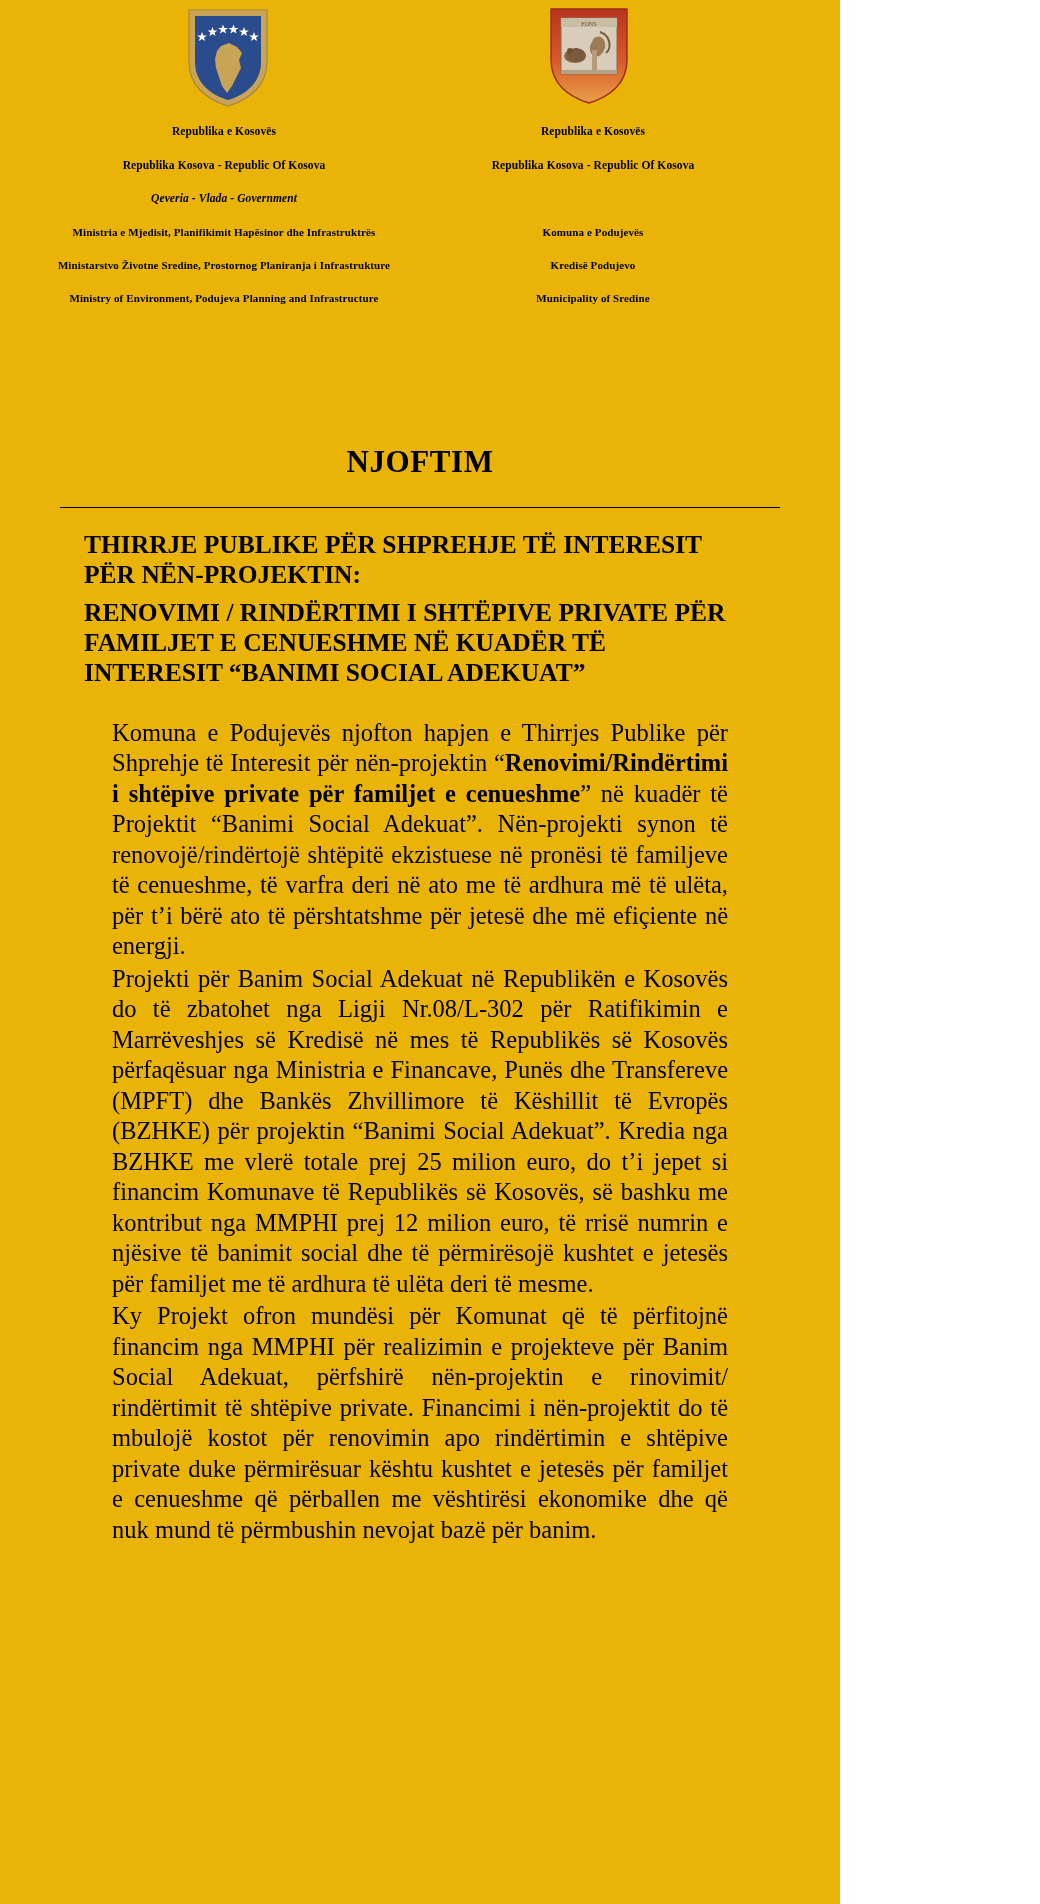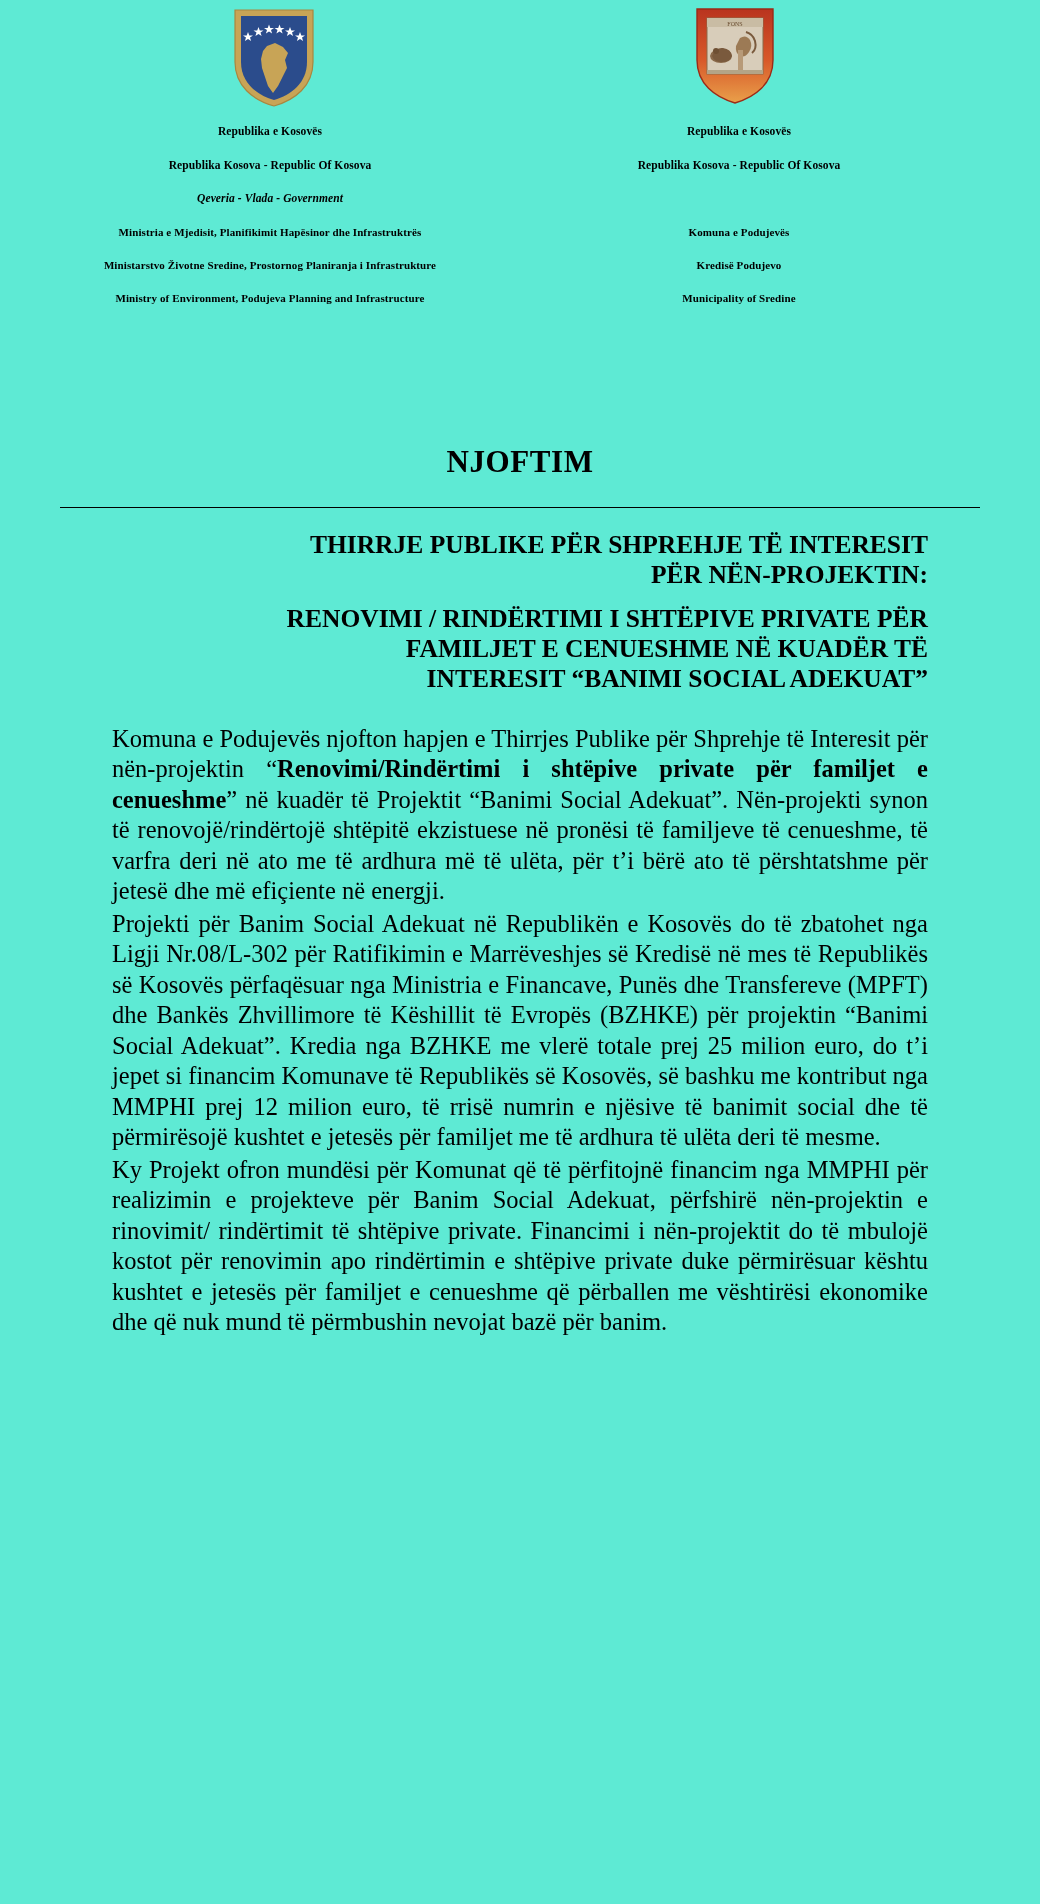--- a/index.html
+++ b/index.html
@@ -9,25 +9,25 @@
   }
   body {
     width: 1040px;
     min-height: 1904px;
     font-family: "Liberation Serif", "DejaVu Serif", serif;
     color: #000000;
     -webkit-font-smoothing: antialiased;
   }
   .page {
     position: relative;
-    width: 1040px;
+    width: 840px;
     min-height: 1904px;
     box-sizing: border-box;
     padding: 0;
-    background: #5eead4;
+    background: #eab308;
   }
 
   
   .letterhead {
     display: flex;
     flex-direction: row;
     align-items: flex-start;
     padding-top: 6px;
   }
   .lh-col {
@@ -71,29 +71,29 @@
     padding: 0;
   }
 
   .hr-rule {
     border: none;
     border-top: 1.2px solid #000;
     margin: 27px 60px 0 60px;
   }
 
   .subtitle-block {
-    text-align: right;
+    text-align: left;
     font-weight: bold;
     font-size: 25.5px;
     line-height: 1.18;
     margin: 22px 0 0 0;
-    padding: 0 112px;
+    padding: 0 84px;
   }
   .subtitle-block .stl { margin: 0; }
-  .subtitle-block .stl.grp2 { margin-top: 14px; }
+  .subtitle-block .stl.grp2 { margin-top: 8px; }
 
   
   .body-text {
     padding: 0 112px 0 112px;
     margin-top: 30px;
   }
   .body-text p {
     margin: 0 0 2px 0;
     font-size: 24.5px;
     line-height: 1.245;

